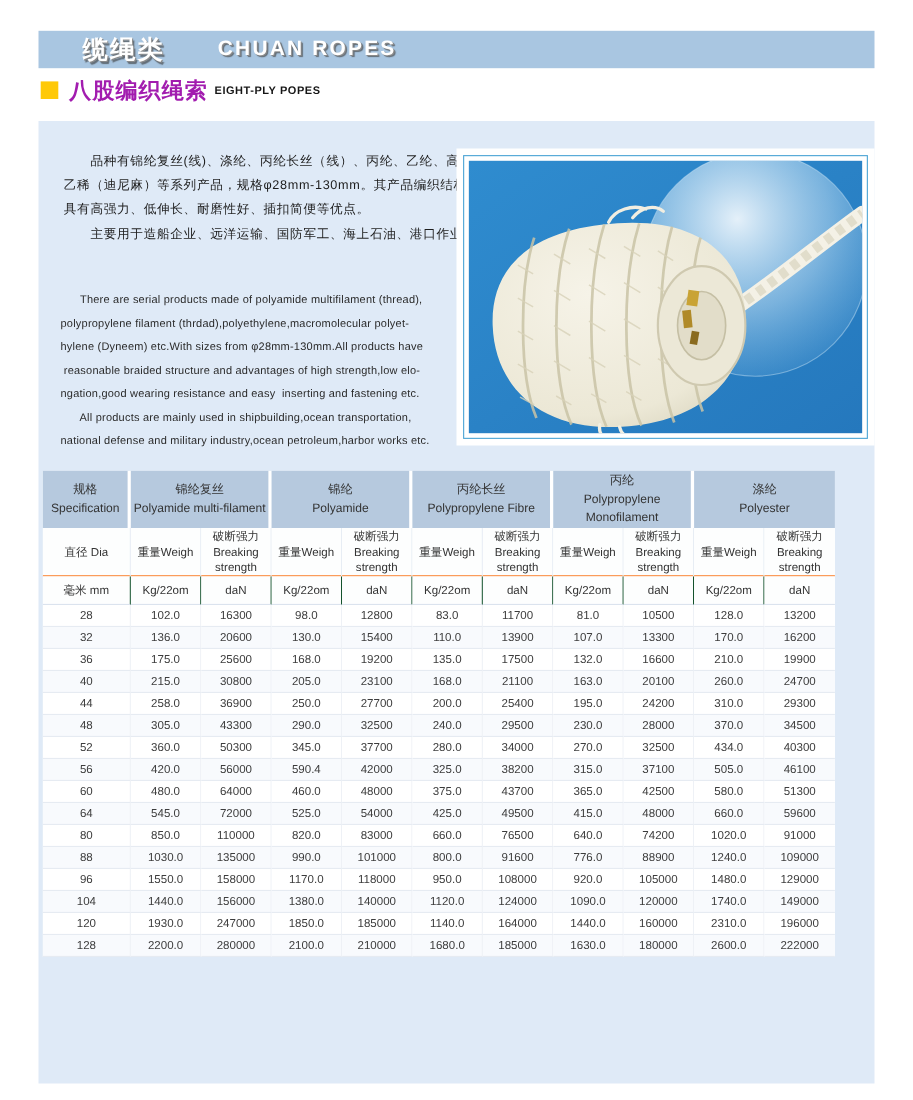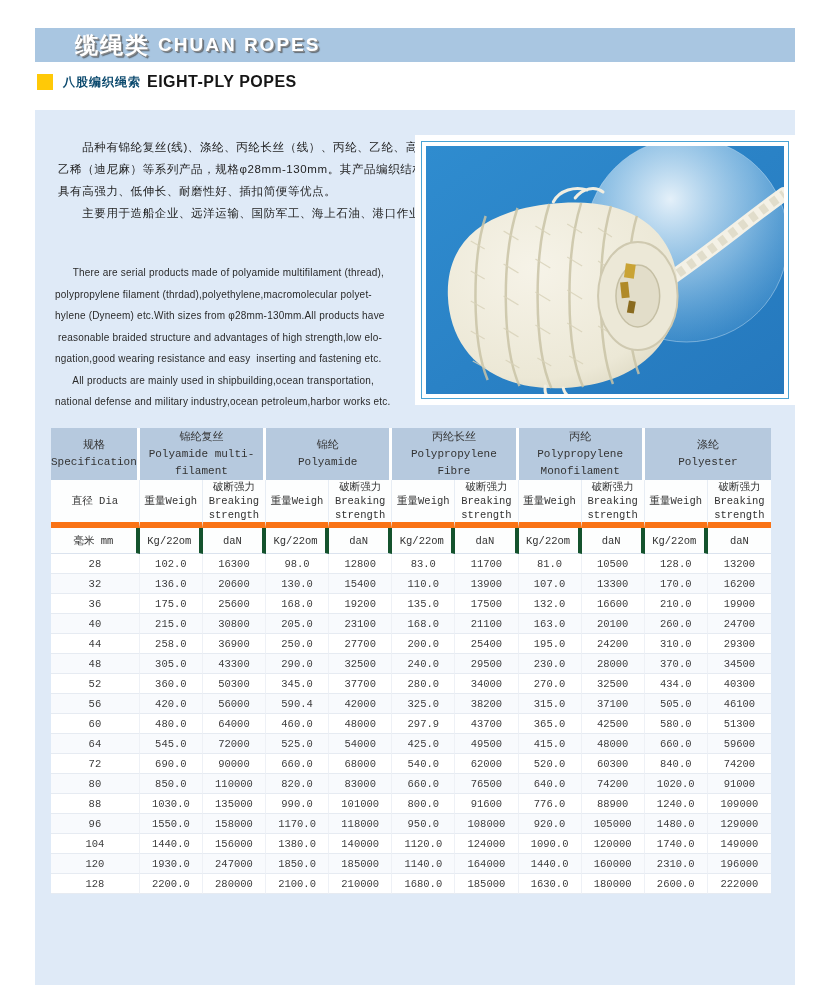--- a/index.html
+++ b/index.html
@@ -2,60 +2,60 @@
 <html><head>
 <meta charset="utf-8">
 <style>
   * { margin:0; padding:0; box-sizing:border-box; }
   html,body { width:830px; height:1000px; background:#ffffff; overflow:hidden;
               font-family:"Liberation Sans","DejaVu Sans",sans-serif; }
   .page { position:relative; width:830px; height:1000px; background:#ffffff; }
 
   
   .banner { position:absolute; left:35px; top:28px; width:760px; height:34px;
-            background:#a9c6e1; display:flex; align-items:center; padding-left:40px; }
+            background:#a9c6e1; display:flex; align-items:center; padding-left:40px;gap:40px; }
   .banner .zh { font-size:23px; font-weight:bold; color:#ffffff; letter-spacing:2px;
                 text-shadow:1px 1px 0 #8a8a8a, 2px 2px 1px rgba(60,60,60,.65); }
   .banner .en { font-size:19px; font-weight:bold; color:#ffffff; margin-left:8px; letter-spacing:2px;
                 text-shadow:1px 1px 0 #8a8a8a, 2px 2px 1px rgba(60,60,60,.65); }
 
   
   .subtitle { position:absolute; left:37px; top:72px; height:20px; display:flex; align-items:center; }
   .subtitle .sq { width:16px; height:16px; background:#ffc907; margin-right:10px; }
-  .subtitle .zh { font-size:12px; font-weight:900; color:#0c4a6e; letter-spacing:1px; }
-  .subtitle .en { font-size:16px; font-weight:bold; color:#161616; margin-left:6px; letter-spacing:.5px; }
+  .subtitle .zh { font-size:20px; font-weight:900; color:#a21caf; letter-spacing:1px; }
+  .subtitle .en { font-size:10px; font-weight:bold; color:#161616; margin-left:6px; letter-spacing:.5px; }
 
   
   .panel { position:absolute; left:35px; top:110px; width:760px; height:875px; background:#dfeaf7; }
 
   .intro-zh { position:absolute; left:23px; top:26px; white-space:pre; overflow:visible;
               font-size:11.5px; line-height:22px; color:#1d1d1d; letter-spacing:.6px; }
   .intro-en { position:absolute; left:20px; top:152px; white-space:pre; overflow:visible;
               font-size:10px; line-height:21.5px; color:#2a2a2a; letter-spacing:.2px; }
 
   
   .photo { position:absolute; left:380px; top:25px; width:380px; height:270px;
            background:#ffffff; padding:6px; }
   .photo-inner { width:100%; height:100%; border:1px solid #49a3d4; padding:4px; background:#ffffff; }
   .photo-inner svg { width:100%; height:100%; display:block; }
 
   
-  .tablewrap { position:absolute; left:16px; top:318px; width:720px;font-family:Liberation Mono, monospace; }
+  .tablewrap { position:absolute; left:4px; top:318px; width:720px; }
   table { width:720px; border-collapse:separate; border-spacing:0; background:#ffffff; }
   col.c-spec { width:80px; } col.c-val { width:64px; }
   th, td { text-align:center; vertical-align:middle; font-weight:normal; }
   thead th.group { background:#b6c9de; height:52px; color:#333; font-size:11px;
                    white-space:pre-line; line-height:17px;
                    border-right:3px solid #ffffff; }
   thead th.group:last-child { border-right:none; }
   thead th.sub { height:44px; background:#fdfefe; color:#333; font-size:10.5px;
                  white-space:pre-line; line-height:14px;
-                 border-right:1px solid #e7edf4; border-bottom:6px solid #f97316; }
+                 border-right:1px solid #e7edf4; border-bottom:1px solid #f97316; }
   thead th.unit { height:26px; background:#fdfefe; color:#333; font-size:10.5px;
-                  border-right:4px solid #14532d; border-bottom:1px solid #dbe3ee; }
+                  border-right:1px solid #14532d; border-bottom:1px solid #dbe3ee; }
   thead th.sub:last-child, thead th.unit:last-child { border-right:none; }
   tbody td { height:20px; font-size:10.5px; color:#3c3c3c; background:#ffffff;
              border-right:1px solid #eef1f6; border-bottom:1px solid #e6ebf2; }
   tbody td:last-child { border-right:none; }
   tbody tr:nth-child(even) td { background:#f8fafd; }
 </style>
 </head>
 <body>
 
 <div class="page">
@@ -313,54 +313,41 @@
               <td>37100</td>
               <td>505.0</td>
               <td>46100</td>
             </tr>
             <tr>
               <td>60</td>
               <td>480.0</td>
               <td>64000</td>
               <td>460.0</td>
               <td>48000</td>
-              <td>297.9</td>
+              <td>375.0</td>
               <td>43700</td>
               <td>365.0</td>
               <td>42500</td>
               <td>580.0</td>
               <td>51300</td>
             </tr>
             <tr>
               <td>64</td>
               <td>545.0</td>
               <td>72000</td>
               <td>525.0</td>
               <td>54000</td>
               <td>425.0</td>
               <td>49500</td>
               <td>415.0</td>
               <td>48000</td>
               <td>660.0</td>
               <td>59600</td>
             </tr>
             <tr>
-              <td>72</td>
-              <td>690.0</td>
-              <td>90000</td>
-              <td>660.0</td>
-              <td>68000</td>
-              <td>540.0</td>
-              <td>62000</td>
-              <td>520.0</td>
-              <td>60300</td>
-              <td>840.0</td>
-              <td>74200</td>
-            </tr>
-            <tr>
               <td>80</td>
               <td>850.0</td>
               <td>110000</td>
               <td>820.0</td>
               <td>83000</td>
               <td>660.0</td>
               <td>76500</td>
               <td>640.0</td>
               <td>74200</td>
               <td>1020.0</td>

